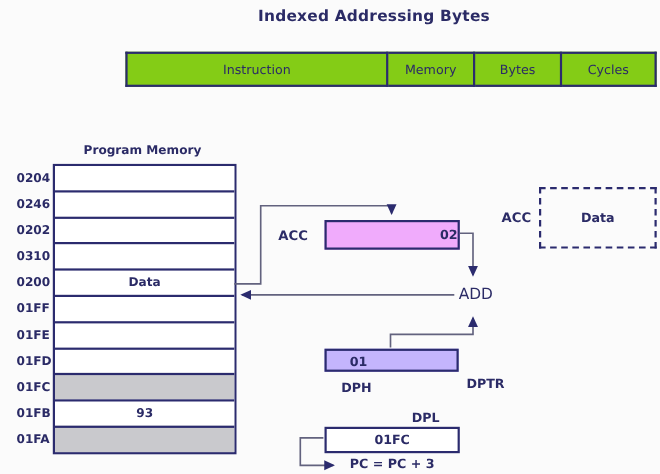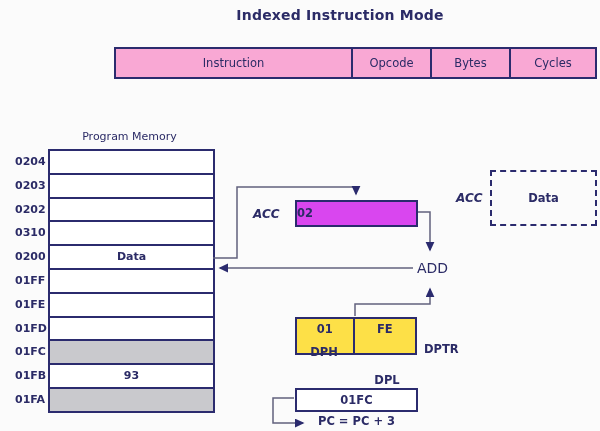--- a/index.html
+++ b/index.html
@@ -4,51 +4,51 @@
 <style>
   html,body{margin:0;padding:0;background:#e8e8e8;}
   .canvas{
     position:relative;width:600px;height:431px;background:#fbfbfb;overflow:hidden;
     font-family:"DejaVu Sans","Liberation Sans",sans-serif;color:#2b2b66;
   }
   .title{position:absolute;left:90px;top:7px;width:500px;text-align:center;
          font-size:14px;font-weight:600;letter-spacing:.2px;}
 
   
-  table.instr{position:absolute;left:114px;top:47px;border-collapse:collapse;background:#f9a8d4;}
+  table.instr{position:absolute;left:114px;top:47px;border-collapse:collapse;background:#84cc16;}
   table.instr th,table.instr td{border:2px solid #2b2b6e;text-align:center;
       font-size:11.5px;font-weight:400;color:#2b2b66;padding:0;}
   table.instr th{height:28px;font-weight:400;}
   table.instr td{height:26px;}
 
   
   .pm-label{position:absolute;left:48px;top:130px;width:163px;text-align:center;
-            font-size:11px;font-weight:400;}
+            font-size:11px;font-weight:700;}
   .addr-col{position:absolute;left:0px;top:150px;width:42px;}
   .addr{height:23.8px;line-height:23.8px;text-align:right;font-size:11px;font-weight:600;padding-left:15px;}
   .mem-box{position:absolute;left:48px;top:149px;width:163px;border:2px solid #2b2b6e;background:#fff;}
   .mem-cell{box-sizing:border-box;height:23.8px;line-height:21.8px;text-align:center;
             font-size:11px;font-weight:600;border-top:2px solid #2b2b6e;background:#fff;}
   .mem-cell:first-child{border-top:none;height:21.8px;}
   .mem-cell.shaded{background:#c9c9cd;}
 
   
-  .reg-label{position:absolute;font-size:12px;font-weight:600;font-style:italic;}
+  .reg-label{position:absolute;font-size:12px;font-weight:600;}
   .acc-label{left:253px;top:207px;}
   .acc-box{position:absolute;left:295px;top:200px;width:123px;height:27px;
-           border:2px solid #2b2b6e;box-sizing:border-box;background:#d946ef;
-           text-align:left;line-height:23px;font-size:11.5px;font-weight:600;}
+           border:2px solid #2b2b6e;box-sizing:border-box;background:#f0abfc;
+           text-align:right;line-height:23px;font-size:11.5px;font-weight:600;}
   .acc2-label{left:456px;top:191px;}
   .acc2-box{position:absolute;left:490px;top:170px;width:107px;height:56px;
             border:2px dashed #2b2b6e;box-sizing:border-box;
             text-align:center;line-height:52px;font-size:11.5px;font-weight:600;}
   .add-label{position:absolute;left:417px;top:260px;font-size:14px;font-weight:400;}
 
-  .dptr-box{position:absolute;left:295px;top:317px;width:122px;height:38px;
-            border:2px solid #2b2b6e;box-sizing:border-box;display:flex;background:#fde047;}
+  .dptr-box{position:absolute;left:295px;top:317px;width:122px;height:21px;
+            border:2px solid #2b2b6e;box-sizing:border-box;display:flex;background:#c4b5fd;}
   .dptr-cell{text-align:center;line-height:21px;font-size:11.5px;font-weight:600;}
   .dptr-cell.dph{width:58px;}
   .dptr-cell.dpl{width:63px;border-left:2px solid #2b2b6e;}
   .dph-label{position:absolute;left:295px;top:345px;width:58px;text-align:center;
              font-size:11.5px;font-weight:700;}
   .dpl-label{position:absolute;left:357px;top:345px;width:60px;text-align:center;
              font-size:11.5px;font-weight:700;margin-top:28px;}
   .dptr-label{position:absolute;left:424px;top:322px;font-size:11.5px;font-weight:700;margin-top:20px;}
 
   .pc-box{position:absolute;left:295px;top:388px;width:123px;height:24px;
@@ -56,44 +56,44 @@
           text-align:center;line-height:20px;font-size:11.5px;font-weight:600;}
   .pc-note{position:absolute;left:318px;top:414px;font-size:11.5px;font-weight:700;}
 
   svg.wires{position:absolute;left:0;top:0;pointer-events:none;}
 </style>
 </head>
 <body>
 
 <div class="canvas">
 
-  <div class="title">Indexed Instruction Mode</div>
+  <div class="title">Indexed Addressing Bytes</div>
 
   <table class="instr">
     <colgroup>
         <col style="width:237px">
         <col style="width:79px">
         <col style="width:79px">
         <col style="width:86px">
       </colgroup>
     <tbody>
         <tr>
       <th>Instruction</th>
-      <th>Opcode</th>
+      <th>Memory</th>
       <th>Bytes</th>
       <th>Cycles</th>
     </tr>
   </tbody>
     </table>
 
   <div class="pm-label">Program Memory</div>
 
   <div class="addr-col">
     <div class="addr">0204</div>
-    <div class="addr">0203</div>
+    <div class="addr">0246</div>
     <div class="addr">0202</div>
     <div class="addr">0310</div>
     <div class="addr">0200</div>
     <div class="addr">01FF</div>
     <div class="addr">01FE</div>
     <div class="addr">01FD</div>
     <div class="addr">01FC</div>
     <div class="addr">01FB</div>
     <div class="addr">01FA</div>
   </div>
@@ -115,21 +115,20 @@
   <div class="reg-label acc-label">ACC</div>
   <div class="acc-box">02</div>
 
   <div class="reg-label acc2-label">ACC</div>
   <div class="acc2-box">Data</div>
 
   <div class="add-label">ADD</div>
 
   <div class="dptr-box">
     <div class="dptr-cell dph">01</div>
-    <div class="dptr-cell dpl">FE</div>
   </div>
   <div class="dph-label">DPH</div>
   <div class="dpl-label">DPL</div>
   <div class="dptr-label">DPTR</div>
 
   <div class="pc-box">01FC</div>
   <div class="pc-note">PC = PC + 3</div>
 
   <svg class="wires" width="600" height="431" viewBox="0 0 600 431">
     <defs>

